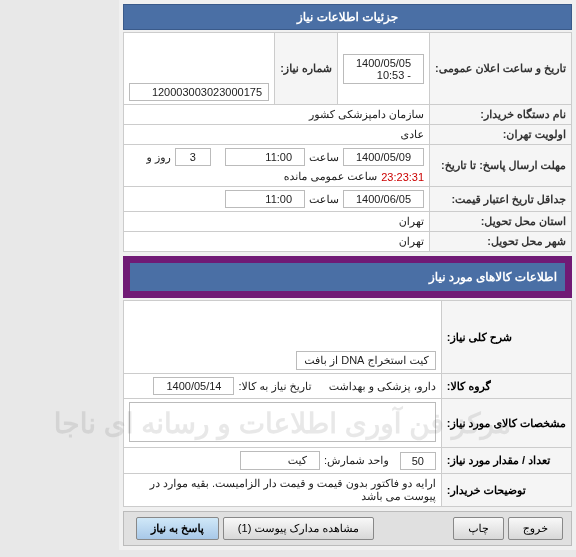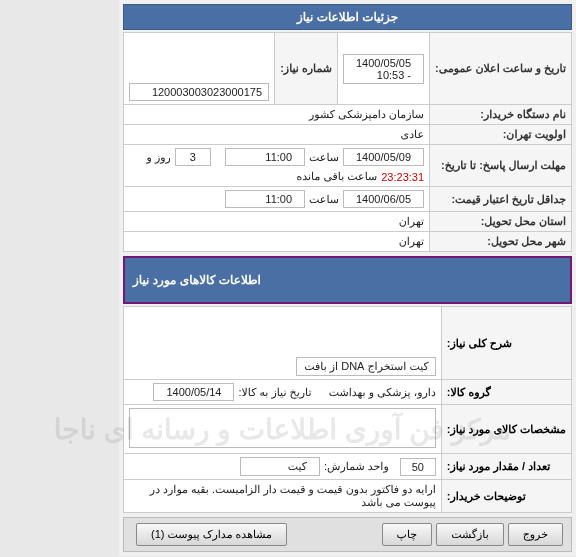--- a/index.html
+++ b/index.html
@@ -56,25 +56,25 @@
       text-decoration: underline;
       cursor: pointer;
     }
     .time-highlight {
       color: #cc0000;
       font-weight: normal;
     }
     .section2-header {
       background: #4a6fa5;
       color: white;
-      text-align: left;
-      padding: 15px 8px;
+      text-align: right;
+      padding: 7px 8px;
       font-size: 12px;
       font-weight: bold;
-      border: 2px solid #701a75;
+      border: 7px solid #701a75;
       margin-bottom: 2px;
     }
     .goods-table {
       width: 100%;
       border-collapse: collapse;
       background: white;
       margin-bottom: 4px;
     }
     .goods-table td {
       border: 1px solid #ccc;
@@ -217,21 +217,21 @@
       <td class="label-cell">مهلت ارسال پاسخ: تا تاریخ:</td>
       <td class="value-cell" colspan="3">
         <div class="inline-row" style="flex-wrap:wrap;">
           <span class="field-box">1400/05/09</span>
           <span>ساعت</span>
           <span class="field-box">11:00</span>
           &nbsp;&nbsp;
           <span class="field-box-num">3</span>
           <span>روز و</span>
           <span class="time-highlight">23:23:31</span>
-          <span>ساعت باقی مانده</span>
+          <span>ساعت عمومی مانده</span>
         </div>
       </td>
     </tr>
 
     <tr>
       <td class="label-cell">جداقل تاریخ اعتبار قیمت:</td>
       <td class="value-cell" colspan="3">
         <div class="inline-row">
           <span class="field-box">1400/06/05</span>
           <span>ساعت</span>
@@ -307,21 +307,21 @@
       <td class="value-cell">
         <span>ارایه دو فاکتور بدون قیمت و قیمت دار الزامیست. بقیه موارد در پیوست می باشد</span>
       </td>
     </tr>
   </tbody>
     </table>
 
   <div class="bottom-bar">
     <div class="btn-left-group">
       <button class="btn">خروج</button>
-      <button class="btn">بازگشت</button>
       <button class="btn">چاپ</button>
     </div>
     <div class="btn-right-group">
       <button class="btn">مشاهده مدارک پیوست (1)</button>
+      <button class="btn" style="background: linear-gradient(to bottom, #d0e8f8, #a8c8e8); font-weight:bold;">پاسخ به نیاز</button>
     </div>
   </div>
 
 </div>
 
 </body></html>

